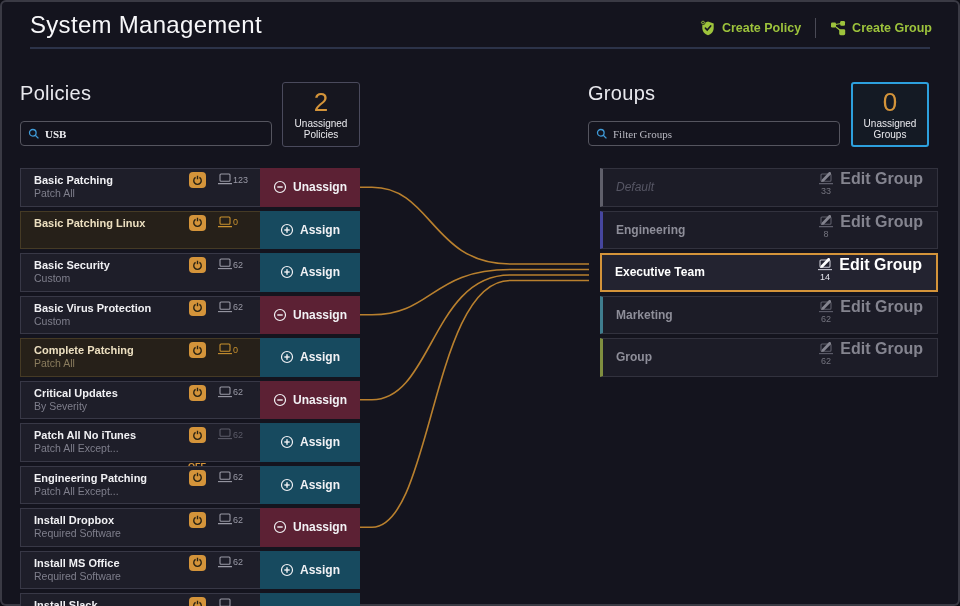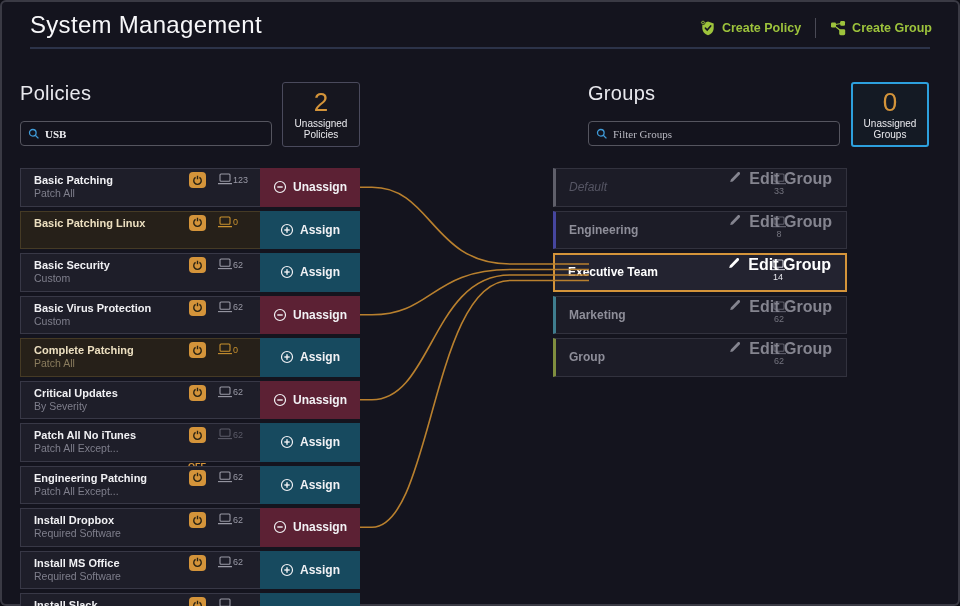--- a/index.html
+++ b/index.html
@@ -44,21 +44,21 @@
   .dev-count{font-size:9px;margin-top:1px;}
   .off-col{position:absolute;right:147px;top:3px;width:30px;display:flex;flex-direction:column;align-items:center;}
   .off-badge{width:17px;height:16px;border-radius:4px;background:var(--orange,#d4943a);display:flex;align-items:center;justify-content:center;}
   .off-label{font-size:9px;font-weight:700;color:var(--orange,#d4943a);margin-top:18px;}
   .act-btn{position:absolute;right:-1px;top:-1px;bottom:-1px;width:100px;border:none;cursor:pointer;
     display:flex;align-items:center;justify-content:center;gap:6px;color:#f2f2f5;
     font-family:inherit;font-size:12px;font-weight:700;}
   .act-btn.unassign{background:var(--red,#5c2134);}
   .act-btn.assign{background:var(--teal,#174a5f);}
   
-  #group-list{position:absolute;left:553px;top:168px;width:294px;}
+  #group-list{position:absolute;left:600px;top:168px;width:338px;}
   .g-row{position:relative;height:38.5px;margin-bottom:4px;background:#1c1c27;border:1px solid #32323e;
     border-left:3px solid #5f5f6a;box-sizing:border-box;display:flex;align-items:center;cursor:pointer;}
   .g-name{font-size:12px;font-weight:700;color:#8e8e99;padding-left:13px;white-space:nowrap;}
   .g-row.default .g-name{font-style:italic;font-weight:400;color:#565664;}
   .g-dev{position:absolute;left:206px;top:4px;width:34px;display:flex;flex-direction:column;align-items:center;color:#5e5e6b;}
   .g-dev .dev-count{font-size:9px;margin-top:1px;color:#74747f;}
   .edit-btn{position:absolute;right:8px;top:0;bottom:0;background:none;border:none;cursor:pointer;
     display:flex;gap:7px;color:#84848f;font-family:inherit;font-size:16px;font-weight:600;}
   .g-row.selected{background:#232330;border:2px solid var(--orange,#d4943a);}
   .g-row.selected .g-name{color:#ffffff;font-size:12px;}

